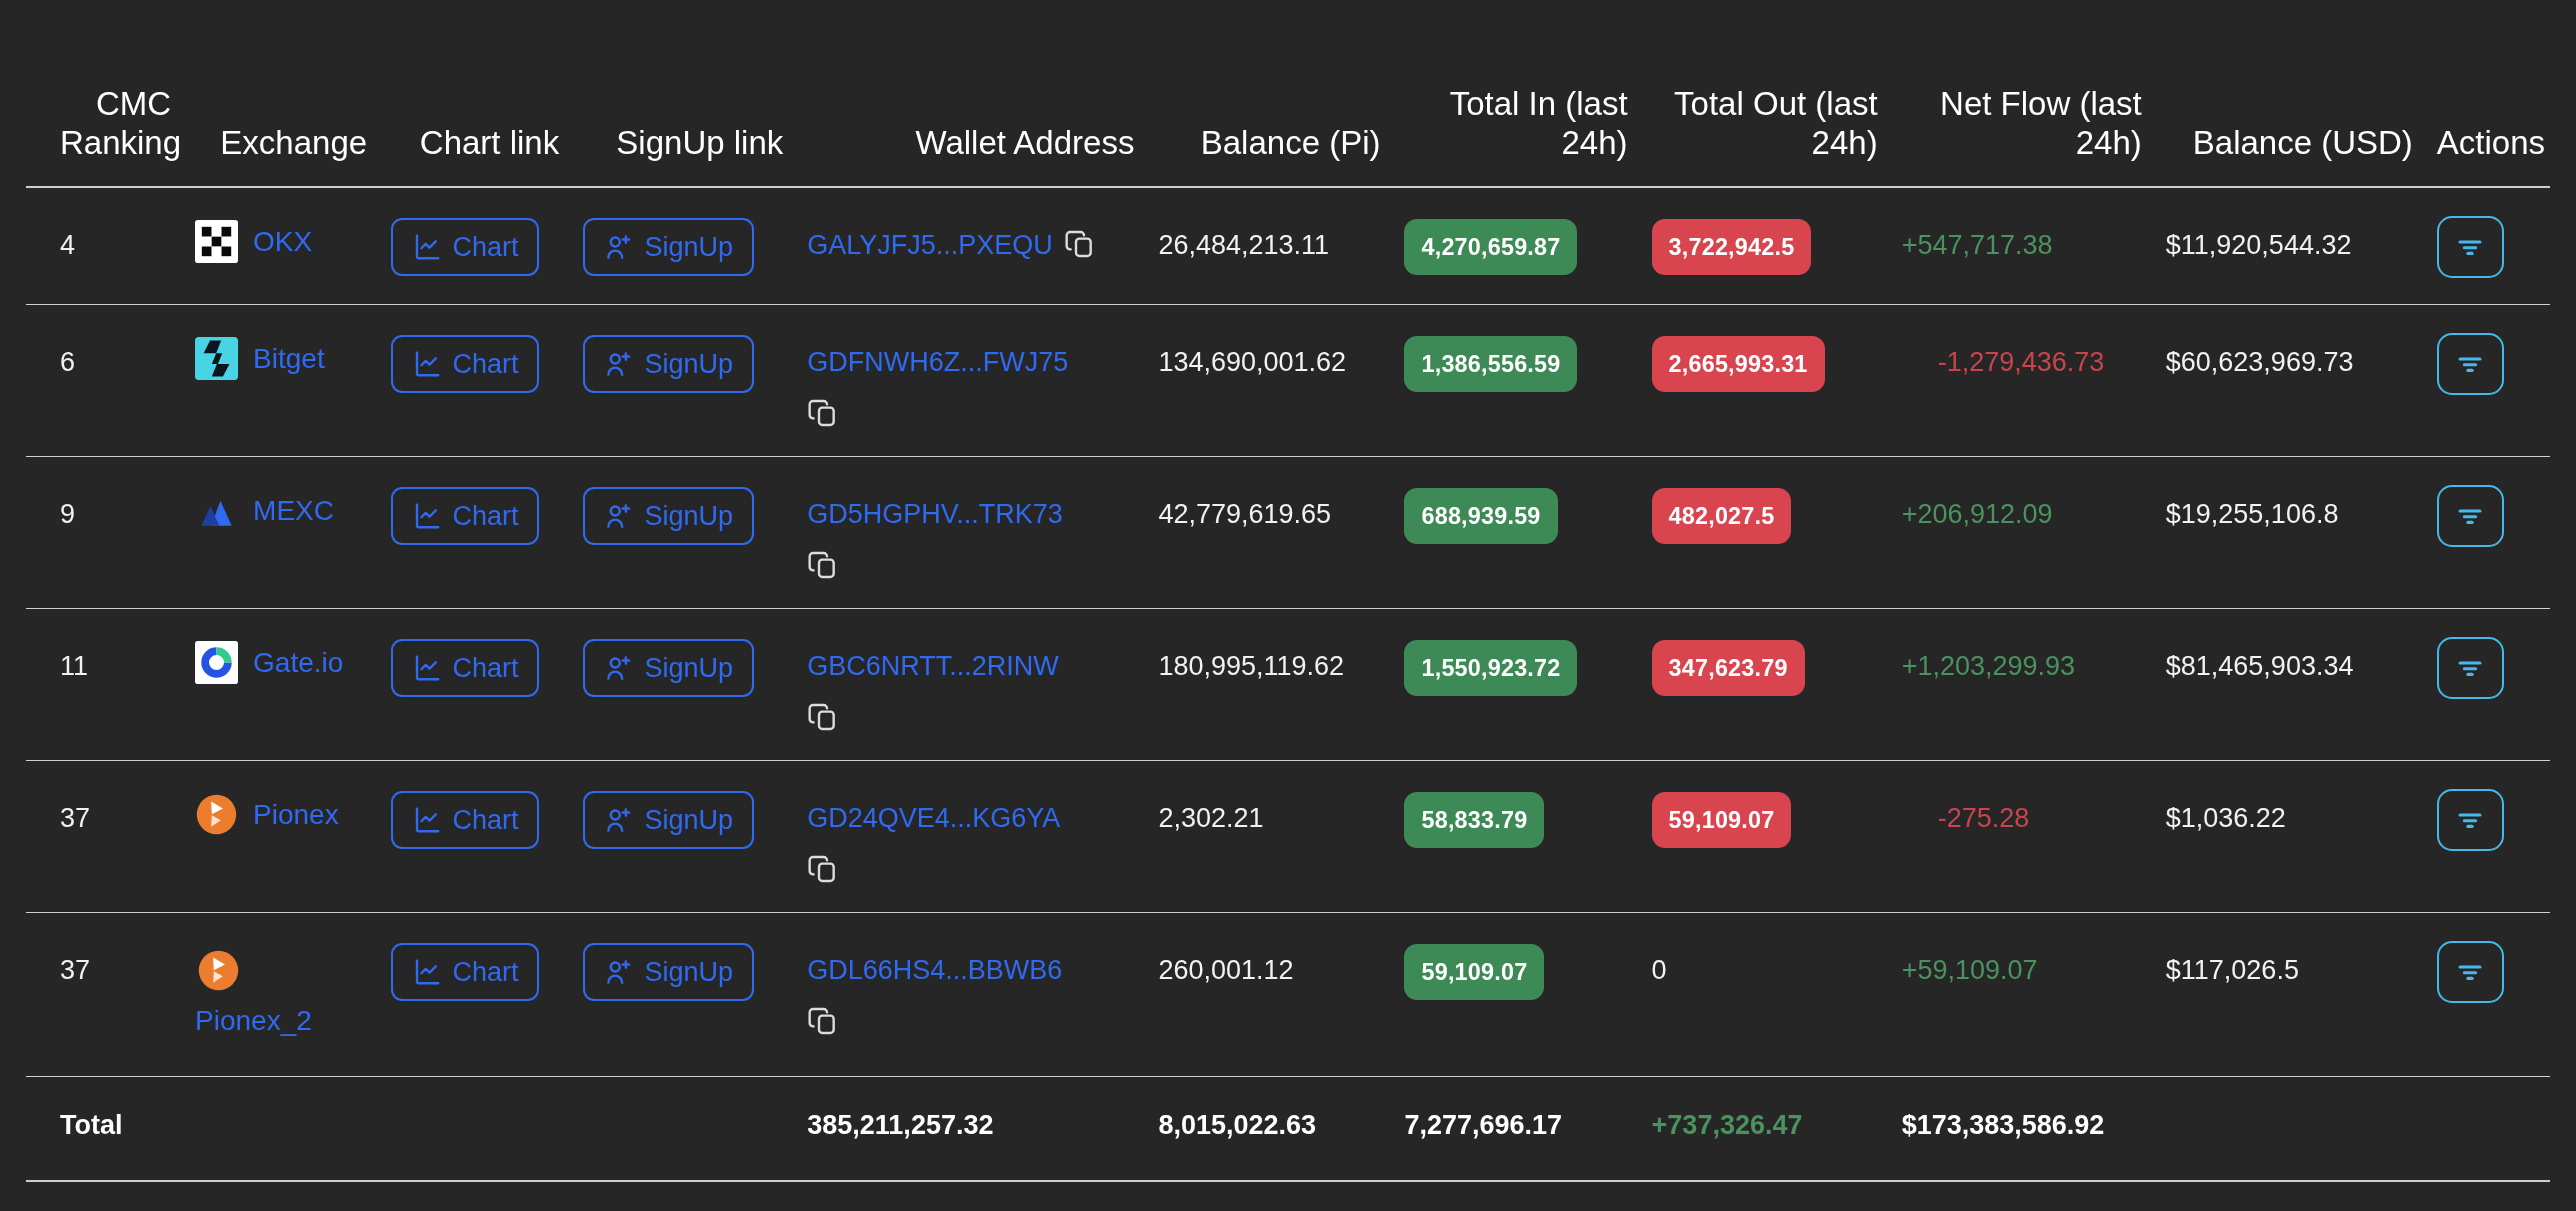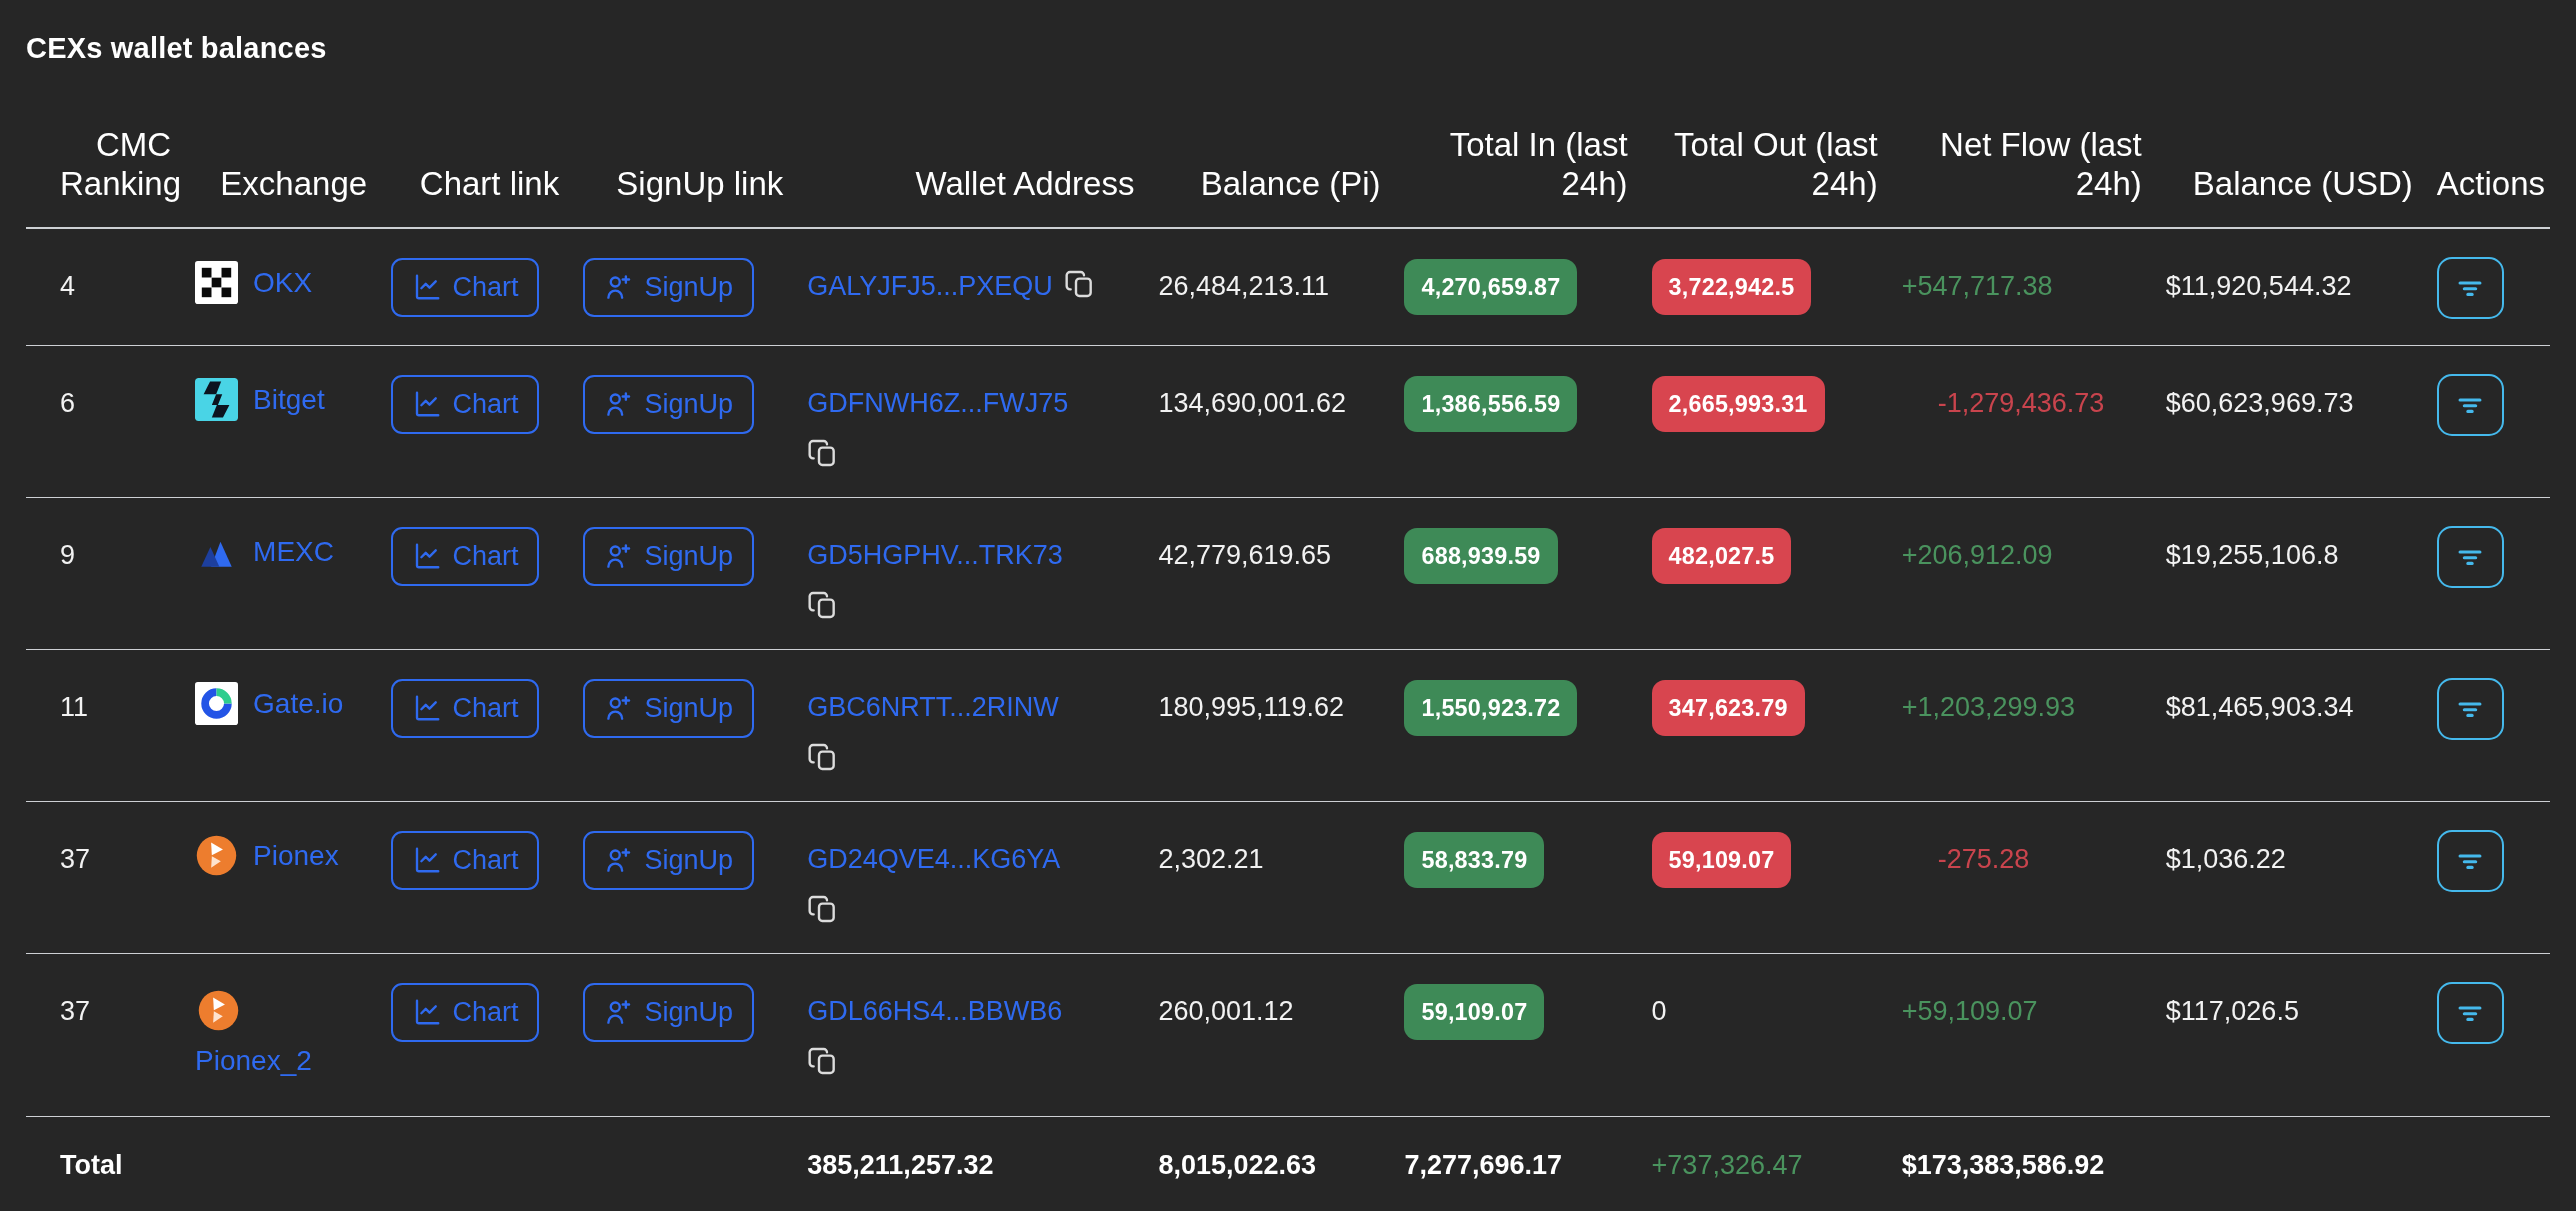--- a/index.html
+++ b/index.html
@@ -59,27 +59,26 @@
     width:67px;height:62px;display:flex;align-items:center;justify-content:center;cursor:pointer;
     background:transparent;border:2.8px solid var(--action);border-radius:15px;color:var(--action);
   }
   .action-btn svg{width:34px;height:34px;}
   
   tfoot tr{border-bottom:2.8px solid var(--divider);}
   tfoot td,tfoot th{
     text-align:left;font-size:27px;font-weight:600;color:#ffffff;
     padding:28px 24px 34px 0;line-height:41px;vertical-align:top;
   }
-  tfoot .net.pos{font-weight:400;}
+  tfoot .net.pos{font-weight:700;}
 </style>
 </head>
 <body>
 
 <div class="page">
-  <h1 class="page-title">CEXs wallet balances</h1>
 
   <table>
     <colgroup>
       <col style="width:169px">
         <col style="width:196px">
         <col style="width:192px">
       <col style="width:224px">
         <col style="width:351px">
         <col style="width:246px">
       <col style="width:247px">

